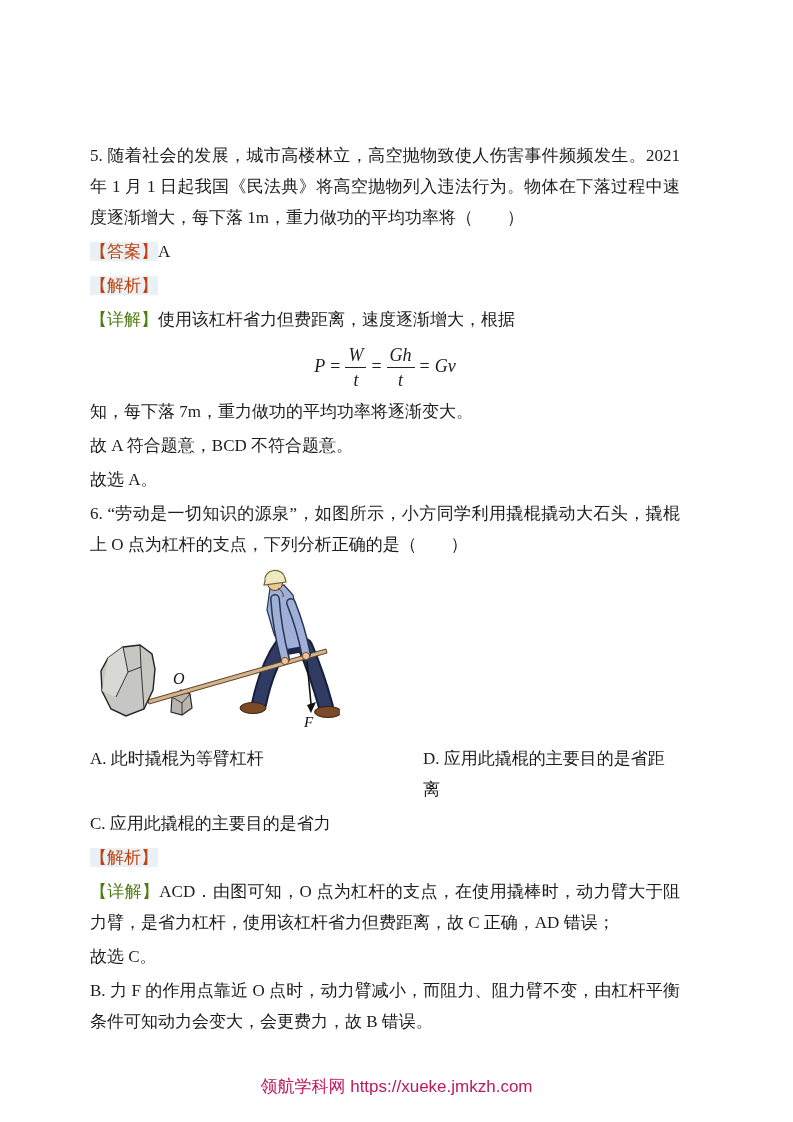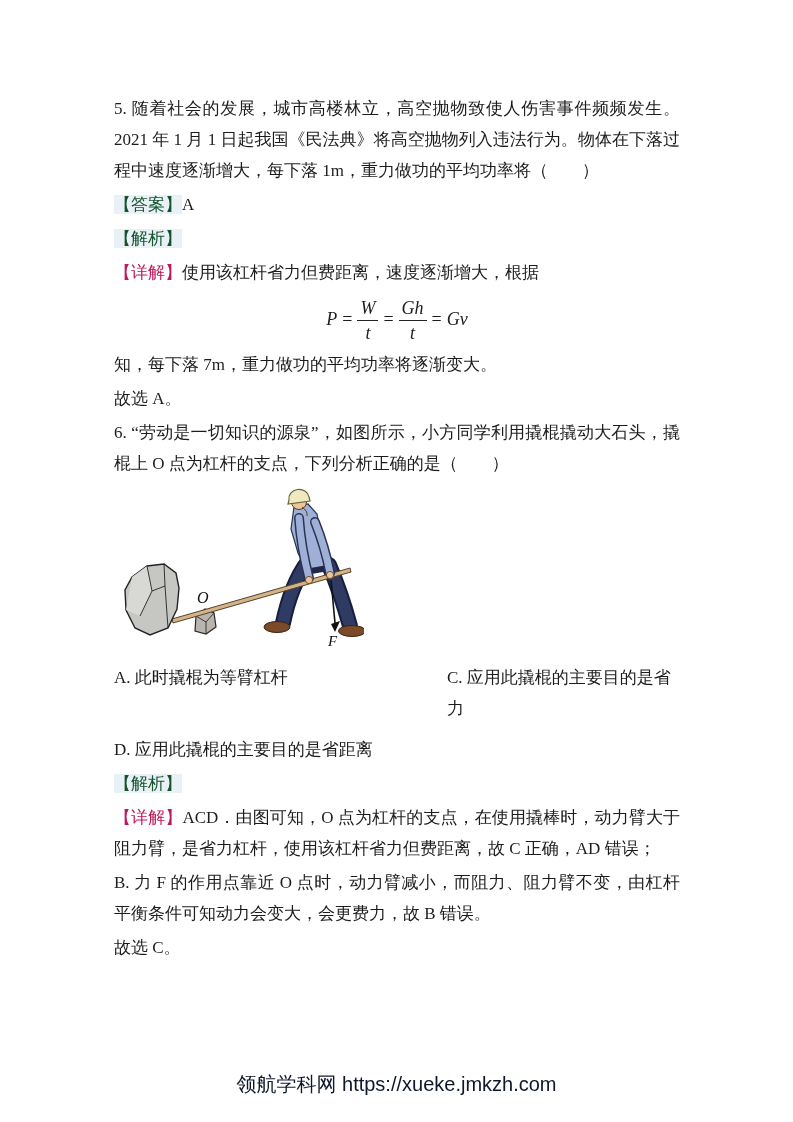--- a/index.html
+++ b/index.html
@@ -1,45 +1,45 @@
 <!DOCTYPE html>
 <html><head>
 <meta charset="utf-8">
 <style>
   html,body{margin:0;padding:0;}
   body{
     width:793px;height:1122px;background:#ffffff;position:relative;overflow:hidden;
     font-family:"Liberation Serif","DejaVu Serif",serif;color:#1c1c1c;
   }
-  .page{position:absolute;inset:0;padding:93px 113px 0 114px;box-sizing:border-box;font-size:17px;}
+  .page{position:absolute;inset:0;padding:93px 113px 0 90px;box-sizing:border-box;font-size:17px;margin-top:47px;}
   p.para{margin:3px 0 0 0;line-height:31px;text-align:justify;}
   p.first{margin-top:0;}
-  .lbl-blue{color:#14532d;background:#e9f1f7;}
-  .lbl-black{color:#be185d;}
+  .lbl-blue{color:#c2410c;background:#e9f1f7;}
+  .lbl-black{color:#4d7c0f;}
   
   .optline .w1{display:inline-block;width:173px;}
   .optline .w2{display:inline-block;width:160px;}
   .optline .w3{display:inline-block;width:158px;}
   
-  .optgrid{display:grid;grid-template-columns:333px 1fr;row-gap:10px;line-height:31px;margin-top:3px;}
+  .optgrid{display:grid;grid-template-columns:333px 1fr;row-gap:3px;line-height:31px;margin-top:3px;}
   
   .formula{
     text-align:center;margin:9px 0 5px 0;font-family:"Liberation Serif","DejaVu Serif",serif;
     font-size:18px;font-style:italic;line-height:22px;
   }
   .formula .eq{font-style:normal;padding:0 5px;}
   .frac{display:inline-flex;flex-direction:column;align-items:center;vertical-align:middle;}
   .frac .num{padding:0 3px 1px 3px;}
   .frac .den{border-top:1.4px solid #222;padding:1px 3px 0 3px;align-self:stretch;text-align:center;}
   
   .fig{margin:6px 0 2px -12px;width:262px;height:167px;}
   
   .footer{
     position:absolute;left:0;right:0;bottom:24px;text-align:center;
-    font-family:"Liberation Sans","DejaVu Sans",sans-serif;font-size:20px;color:#0f172a;
+    font-family:"Liberation Sans","DejaVu Sans",sans-serif;font-size:17px;color:#be185d;
   }
   svg text.figlabel{font-family:"Liberation Serif","DejaVu Serif",serif;font-style:italic;fill:#111;}
 </style>
 </head>
 <body>
 
 <div class="page">
 
   
   <p class="para first">5. 随着社会的发展，城市高楼林立，高空抛物致使人伤害事件频频发生。2021 年 1 月 1 日起我国《民法典》将高空抛物列入违法行为。物体在下落过程中速度逐渐增大，每下落 1m，重力做功的平均功率将（　　）</p>
@@ -55,20 +55,21 @@
     <span>P</span><span class="eq">=</span><span class="frac">
         <span class="num">W</span>
         <span class="den">t</span>
       </span><span class="eq">=</span><span class="frac">
         <span class="num">Gh</span>
         <span class="den">t</span>
       </span><span class="eq">=</span><span>Gv</span>
   </div>
 
   <p class="para">知，每下落 7m，重力做功的平均功率将逐渐变大。</p>
+  <p class="para">故 A 符合题意，BCD 不符合题意。</p>
   <p class="para">故选 A。</p>
 
   
   <p class="para">6. “劳动是一切知识的源泉”，如图所示，小方同学利用撬棍撬动大石头，撬棍上 O 点为杠杆的支点，下列分析正确的是（　　）</p>
 
   
   <svg class="fig" viewBox="0 0 262 167" xmlns="http://www.w3.org/2000/svg">
 
     <g>
       <path d="M93,146 L94,131 L103,124 L112,128 L114,142 L104,149 Z" fill="#b9b5ae" stroke="#2a2a2a" stroke-width="1.2"></path>
@@ -112,30 +113,30 @@
     <g>
       <line x1="229" y1="95" x2="233" y2="138" stroke="#111111" stroke-width="1.6"></line>
       <polygon points="229,139 238,136 233,147" fill="#111111"></polygon>
     </g>
     <text class="figlabel" x="95" y="118" font-size="16">O</text>
     <text class="figlabel" x="226" y="161" font-size="15">F</text>
   </svg>
 
   <div class="optgrid">
     <span>A. 此时撬棍为等臂杠杆</span>
+    <span>D. 应用此撬棍的主要目的是省距离</span>
     <span>C. 应用此撬棍的主要目的是省力</span>
-    <span>D. 应用此撬棍的主要目的是省距离</span>
   </div>
 
 
   <p class="para"><span class="lbl-blue">【解析】</span></p>
 
   <p class="para"><span class="lbl-black">【详解】</span><span>ACD．由图可知，O 点为杠杆的支点，在使用撬棒时，动力臂大于阻力臂，是省力杠杆，使用该杠杆省力但费距离，故 C 正确，AD 错误；</span></p>
 
+  <p class="para">故选 C。</p>
   <p class="para">B. 力 F 的作用点靠近 O 点时，动力臂减小，而阻力、阻力臂不变，由杠杆平衡条件可知动力会变大，会更费力，故 B 错误。</p>
-  <p class="para">故选 C。</p>
 
   
   
 
 </div>
 
 <div class="footer">领航学科网 https://xueke.jmkzh.com</div>
 
 </body></html>

